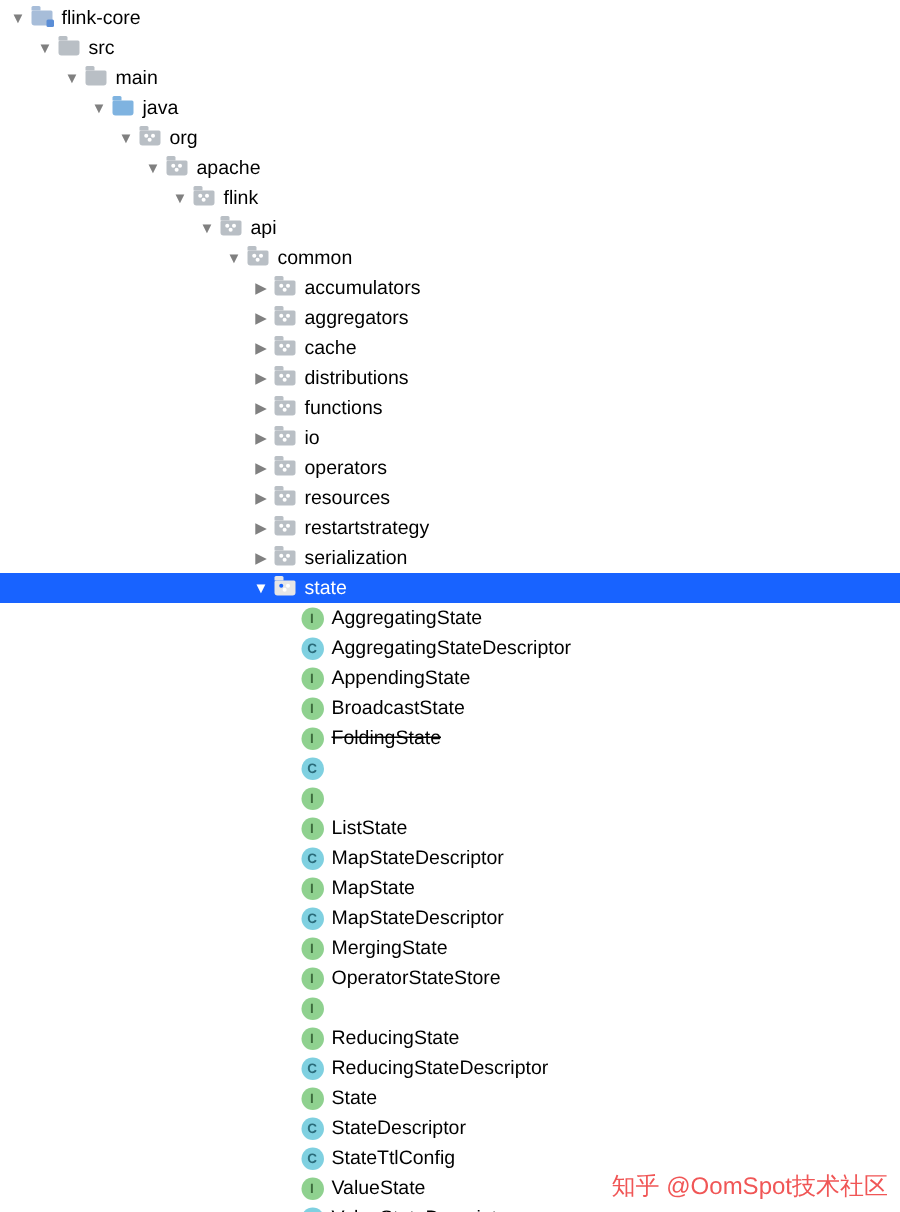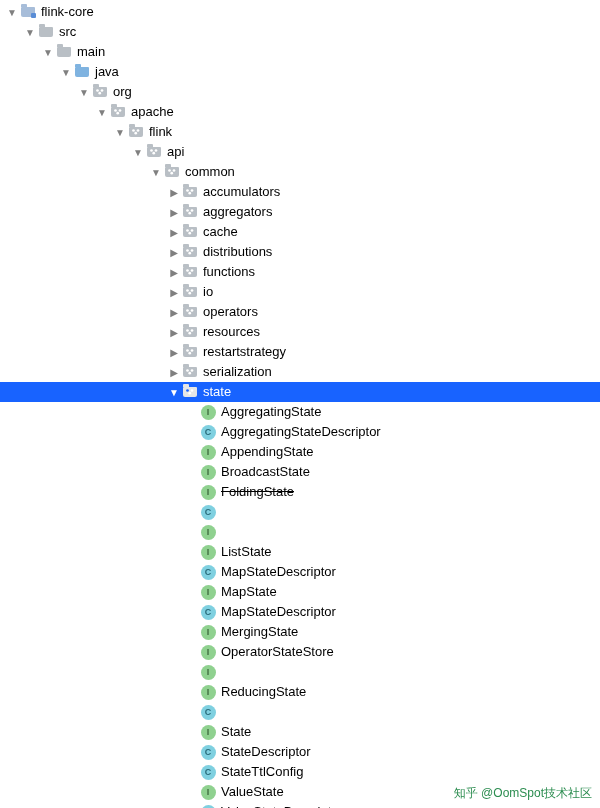--- a/index.html
+++ b/index.html
@@ -104,22 +104,22 @@
     font-size: 9px;
     font-weight: bold;
     color: #ffffff;
   }
   .circ.interface { background: #8fd18f; color: #3d6b3d; }
   .circ.class { background: #7fd0e0; color: #2a6b7a; }
   .watermark {
     position: absolute;
     right: 8px;
     bottom: 6px;
-    color: #15803d;
-    font-size: 12px;
+    color: #ef4444;
+    font-size: 16px;
     opacity: 0.9;
   }
 </style>
 </head>
 <body>
 
 <div class="tree" id="tree">
     <div class="row">
       <span class="indent" style="width: 6px;"></span>
       <span class="arrow">▼</span>
@@ -396,20 +396,21 @@
         <span class="circ interface">I</span>
       </span>
       <span class="label">ReducingState</span>
     </div>
     <div class="row">
       <span class="indent" style="width: 186px;"></span>
       <span class="arrow blank"></span>
       <span class="icon">
         <span class="circ class">C</span>
       </span>
+      <span class="label">ReducingStateDescriptor</span>
     </div>
     <div class="row">
       <span class="indent" style="width: 186px;"></span>
       <span class="arrow blank"></span>
       <span class="icon">
         <span class="circ interface">I</span>
       </span>
       <span class="label">State</span>
     </div>
     <div class="row">

